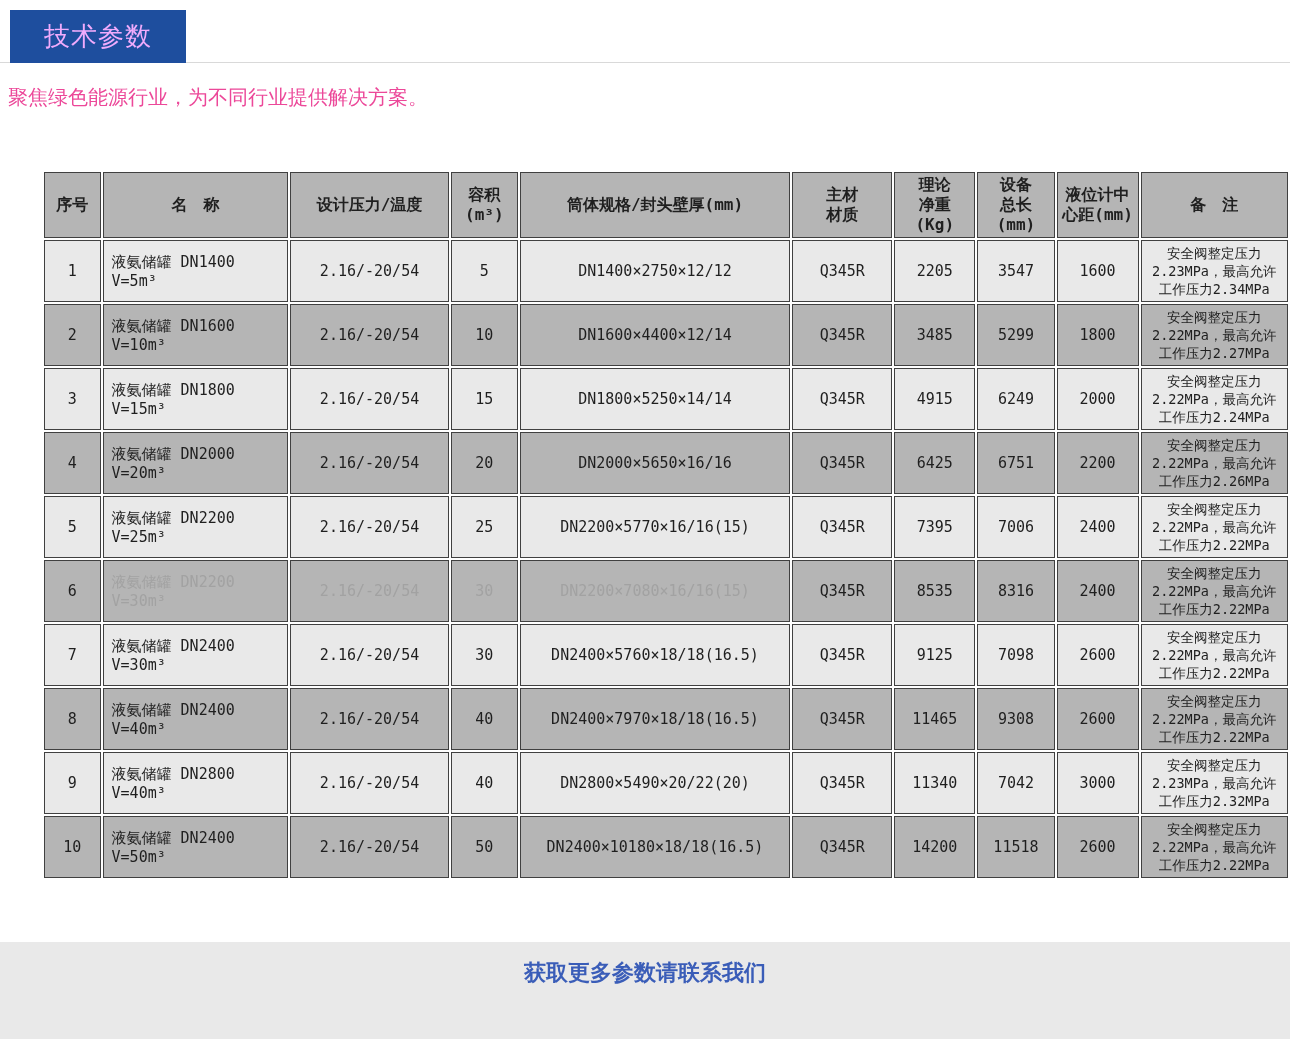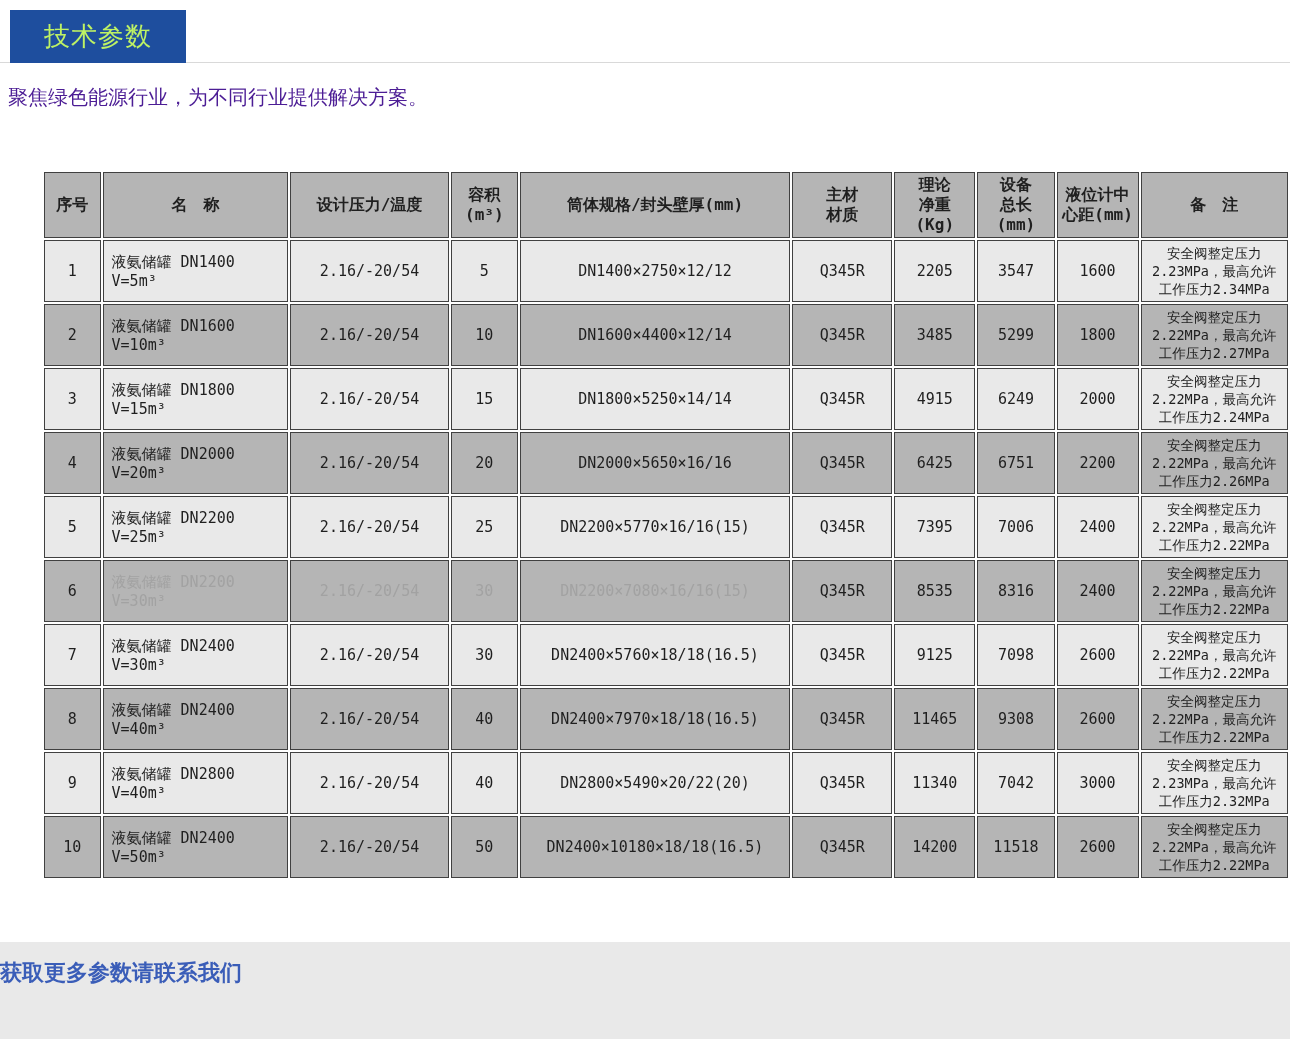--- a/index.html
+++ b/index.html
@@ -3,30 +3,30 @@
 <meta charset="utf-8">
 <style>
   * { box-sizing: border-box; }
   html,body { margin:0; padding:0; }
   body {
     width:1290px; height:1039px; background:#ffffff; position:relative;
     font-family:"Liberation Sans","DejaVu Sans",sans-serif; overflow:hidden;
   }
   .badge {
     position:absolute; left:10px; top:10px; width:176px; height:53px;
-    background:#1e4e9e; color:#bef264; font-size:26px; letter-spacing:1px;
+    background:#1e4e9e; color:#f0abfc; font-size:26px; letter-spacing:1px;
     display:flex; align-items:center; justify-content:center; z-index:2;
   }
   .header-rule {
     position:absolute; left:0; top:62px; width:1290px; height:0;
     border-top:1px solid #d9d9d9;
   }
   .subtitle {
     position:absolute; left:8px; top:84px; margin:0;
-    font-size:20px; color:#4c1d95;font-family:Liberation Serif, serif;
+    font-size:20px; color:#ec4899;font-family:Liberation Serif, serif;
   }
   table.spec {
     position:absolute; left:42px; top:170px;
     border-collapse:separate; border-spacing:2px; table-layout:fixed;
     background:transparent;
   }
   th, td {
     border:1px solid #404040; text-align:center; vertical-align:middle;
     color:#1f1f1f; white-space:pre-line; padding:2px 3px;
     font-family:"DejaVu Sans Mono","DejaVu Sans",sans-serif;
@@ -37,21 +37,21 @@
   tbody tr.row-dark  td { background:#b5b5b5; }
   tbody td.faded { color:#a2a2a2; }
   tbody td.cell-white { background:#ffffff; }
   .col-0{width:61px}.col-1{width:203px}.col-2{width:166px}.col-3{width:70px}
   .col-4{width:277px}.col-5{width:107px}.col-6{width:85px}.col-7{width:81px}
   .col-8{width:87px}.col-9{width:156px}
   tbody td.col-1 { text-align:left; padding-left:8px;margin-top:16px; }
   tbody td.col-9 { font-size:13.5px; line-height:1.35; padding:2px 8px; }
   .footer-strip {
     position:absolute; left:0; top:942px; width:1290px; height:97px;
-    background:#e9e9e9; display:flex; align-items:flex-start;
+    background:#e9e9e9; display:flex; justify-content:center; align-items:flex-start;
     padding-top:16px;
   }
   .footer-link {
     color:#3a5db8; font-size:22px; font-weight:bold; text-decoration:none;
     cursor:pointer;
   }
 </style>
 </head>
 <body>
 

